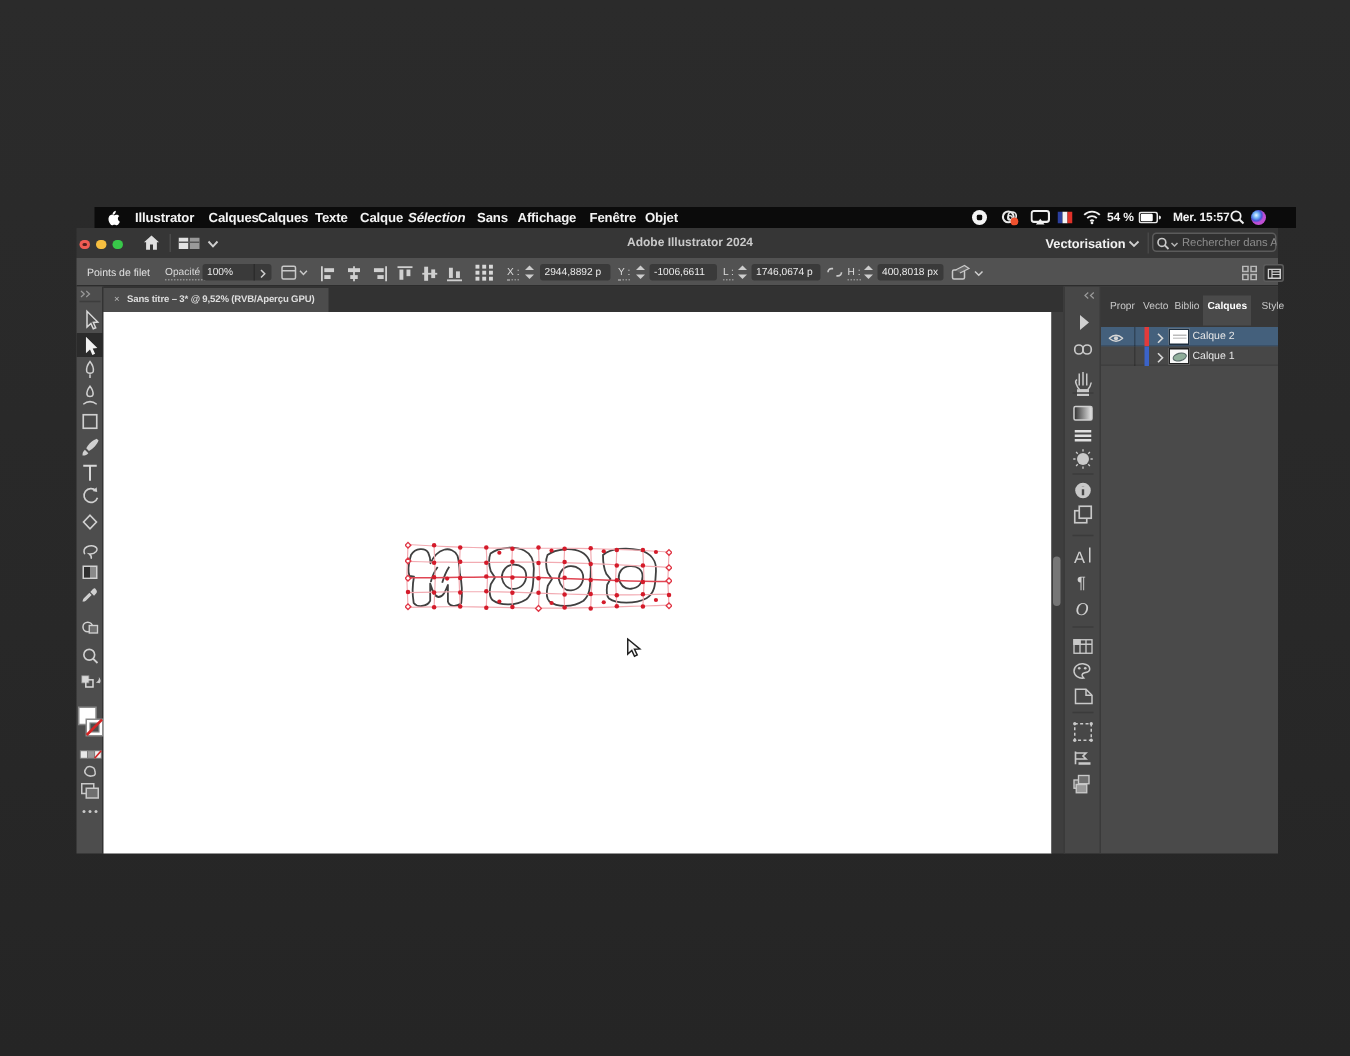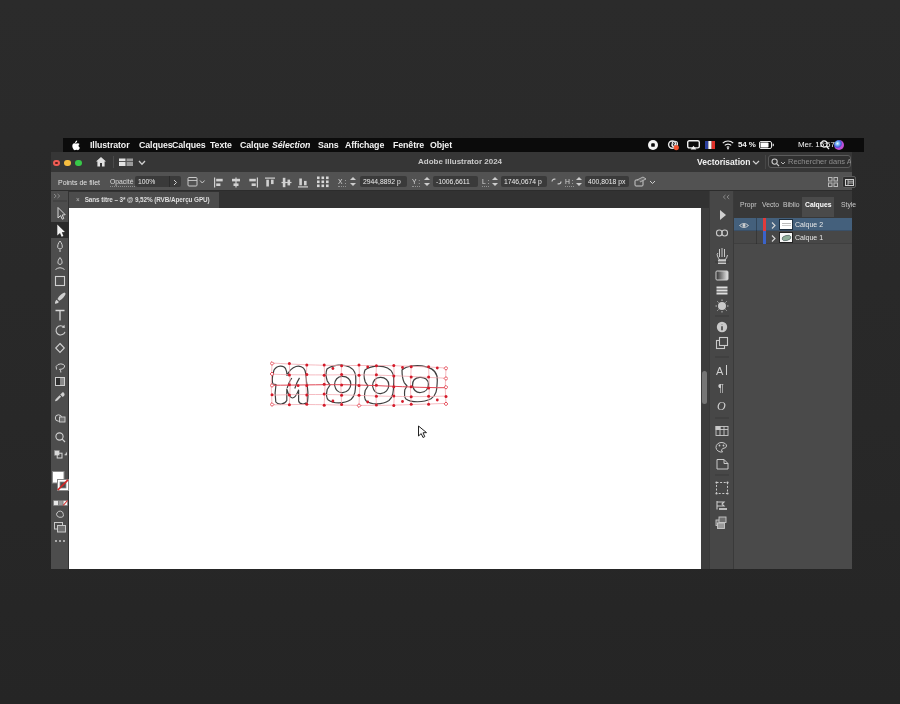--- a/index.html
+++ b/index.html
@@ -75,21 +75,21 @@
       <path d="M2.8 5.4 A4.5 4.5 0 0 1 9.2 5.4" fill="none" stroke="#f0f0f0" stroke-width="1.2"></path>
       <path d="M4.8 7.4 A1.8 1.8 0 0 1 7.2 7.4" fill="none" stroke="#f0f0f0" stroke-width="1.2"></path>
       <circle cx="6" cy="8.6" r="0.9" fill="#f0f0f0"></circle>
     </svg>
     <span class="mi" style="left:675px; font-size:8px;">54 %</span>
     <svg class="abs" style="left:696px; top:2.5px;" width="15" height="8" viewBox="0 0 15 8">
       <rect x="0.5" y="0.5" width="12" height="7" rx="1.5" fill="none" stroke="#e8e8e8" stroke-width="1"></rect>
       <rect x="1.5" y="1.5" width="8" height="5" rx="0.8" fill="#fff"></rect>
       <path d="M13.6 2.6 v2.8 a1.4 1.4 0 0 0 0 -2.8 z" fill="#e8e8e8"></path>
     </svg>
-    <span class="mi" style="left:719px; font-size:8px; font-weight:normal;margin-left:16px;">Mer. 15:57</span>
+    <span class="mi" style="left:719px; font-size:8px; font-weight:bold;">Mer. 15:57</span>
     <svg class="abs" style="left:757px; top:2px;" width="10" height="10" viewBox="0 0 10 10">
       <circle cx="4" cy="4" r="3.1" stroke="#f0f0f0" fill="none" stroke-width="1.2"></circle>
         <path d="M6.3 6.3 L9 9" stroke="#f0f0f0" stroke-width="1.3"></path>
     </svg>
     <svg class="abs" style="left:770px; top:1px;" width="12" height="12" viewBox="0 0 12 12">
       <defs>
           <radialGradient id="siri" cx="35%" cy="35%">
             <stop offset="0%" stop-color="#eaf6ff"></stop>
             <stop offset="40%" stop-color="#6fb2f5"></stop>
             <stop offset="75%" stop-color="#4a55d8"></stop>

